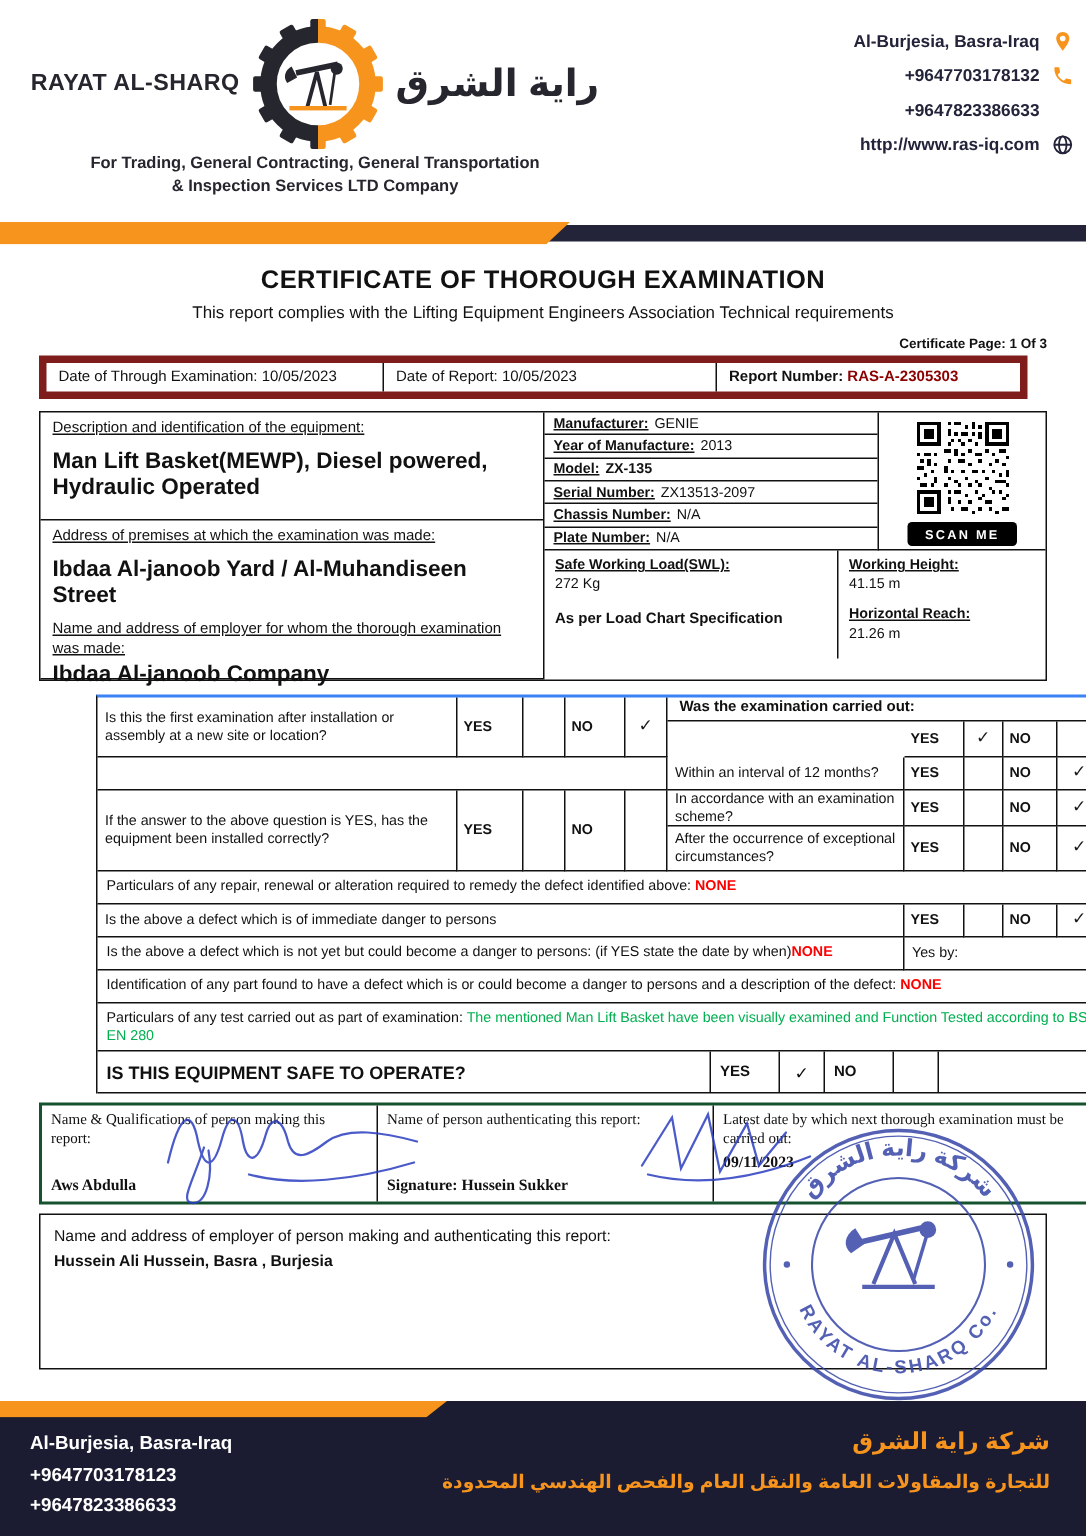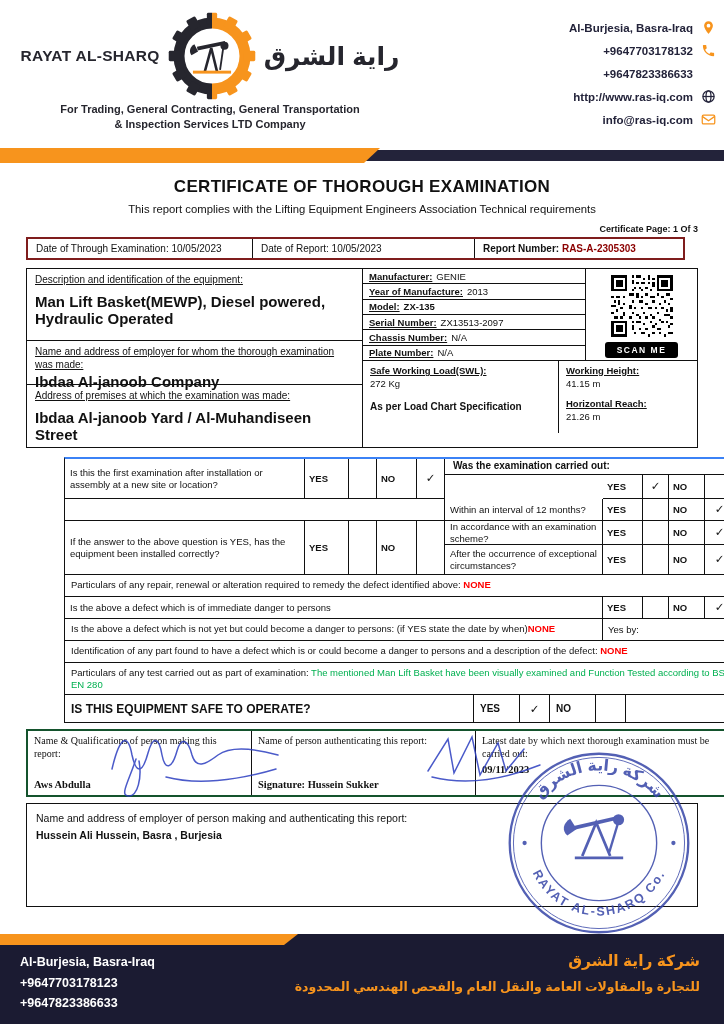--- a/index.html
+++ b/index.html
@@ -26,21 +26,21 @@
   .bar-orange { position:absolute; left:0; top:0; width:380px; height:15px; background:#F7941D;
                 clip-path:polygon(0 0,100% 0,calc(100% - 16px) 100%,0 100%); }
 
   
   .doc { padding:0 26px; }
   .title { margin-top:13px; text-align:center; font-weight:bold; font-size:17px; letter-spacing:.3px; }
   .subtitle { margin-top:6px; text-align:center; font-size:11.3px; }
   .page-label { margin-top:9px; text-align:right; font-size:9px; font-weight:bold; }
 
   
-  .dates-row { margin-top:3px; display:flex; border:2px solid #7f1d1d; width:659px; }
+  .dates-row { margin-top:3px; display:flex; border:5px solid #7f1d1d; width:659px; }
   .dates-cell { padding:4px 8px; font-size:10px; border-right:1px solid #111; }
   .dc1 { width:225px; } .dc2 { width:222px; } .dc3 { flex:1; border-right:none; font-weight:bold; }
   .rep-num { color:#8B0000; font-weight:bold; }
 
   
   .info-table { margin-top:8px; width:672px; border:1px solid #111; display:flex; }
   .info-left { width:336px; border-right:1px solid #111; display:flex; flex-direction:column; }
   .isec { padding:4px 8px; border-bottom:1px solid #111; font-size:10px; }
   .isec.last { border-bottom:none; flex:1; }
   .isec .lbl { text-decoration:underline; line-height:1.3; }
@@ -200,29 +200,20 @@
       <div class="contact-row">
         <span>http://www.ras-iq.com</span>
         <span class="cicon">
           <svg viewBox="0 0 24 24">
               <circle cx="12" cy="12" r="9" fill="none" stroke="#23233a" stroke-width="2"></circle>
               <ellipse cx="12" cy="12" rx="4" ry="9" fill="none" stroke="#23233a" stroke-width="2"></ellipse>
               <path d="M3 12h18" stroke="#23233a" stroke-width="2"></path>
             </svg>
         </span>
       </div>
-      <div class="contact-row">
-        <span>info@ras-iq.com</span>
-        <span class="cicon">
-          <svg viewBox="0 0 24 24">
-              <rect x="2" y="5" width="20" height="14" rx="2" fill="none" stroke="#F7941D" stroke-width="2"></rect>
-              <path d="M2 7l10 7L22 7" fill="none" stroke="#F7941D" stroke-width="2"></path>
-            </svg>
-        </span>
-      </div>
     </div>
   </div>
 
   <div class="bars">
     <div class="bar-dark"></div>
     <div class="bar-orange"></div>
   </div>
 
   <div class="doc">
     <div class="title">CERTIFICATE OF THOROUGH EXAMINATION</div>
@@ -240,27 +231,27 @@
         <span>Report Number:</span> <span class="rep-num">RAS-A-2305303</span>
       </div>
     </div>
 
     <div class="info-table">
       <div class="info-left">
         <div class="isec isec1">
           <div class="lbl">Description and identification of the equipment:</div>
           <div class="val">Man Lift Basket(MEWP), Diesel powered, Hydraulic Operated</div>
         </div>
+        <div class="isec last">
+          <div class="lbl">Address of premises at which the examination was made:</div>
+          <div class="val">Ibdaa Al-janoob Yard / Al-Muhandiseen Street</div>
+        </div>
         <div class="isec isec2">
           <div class="lbl">Name and address of employer for whom the thorough examination was made:</div>
           <div class="val">Ibdaa Al-janoob Company</div>
-        </div>
-        <div class="isec last">
-          <div class="lbl">Address of premises at which the examination was made:</div>
-          <div class="val">Ibdaa Al-janoob Yard / Al-Muhandiseen Street</div>
         </div>
       </div>
       <div class="info-right">
         <div class="spec-area">
           <div class="spec-rows">
             <div class="spec-row">
                 <span class="slbl">Manufacturer:</span>
                 <span>GENIE</span>
               </div>
             <div class="spec-row">

